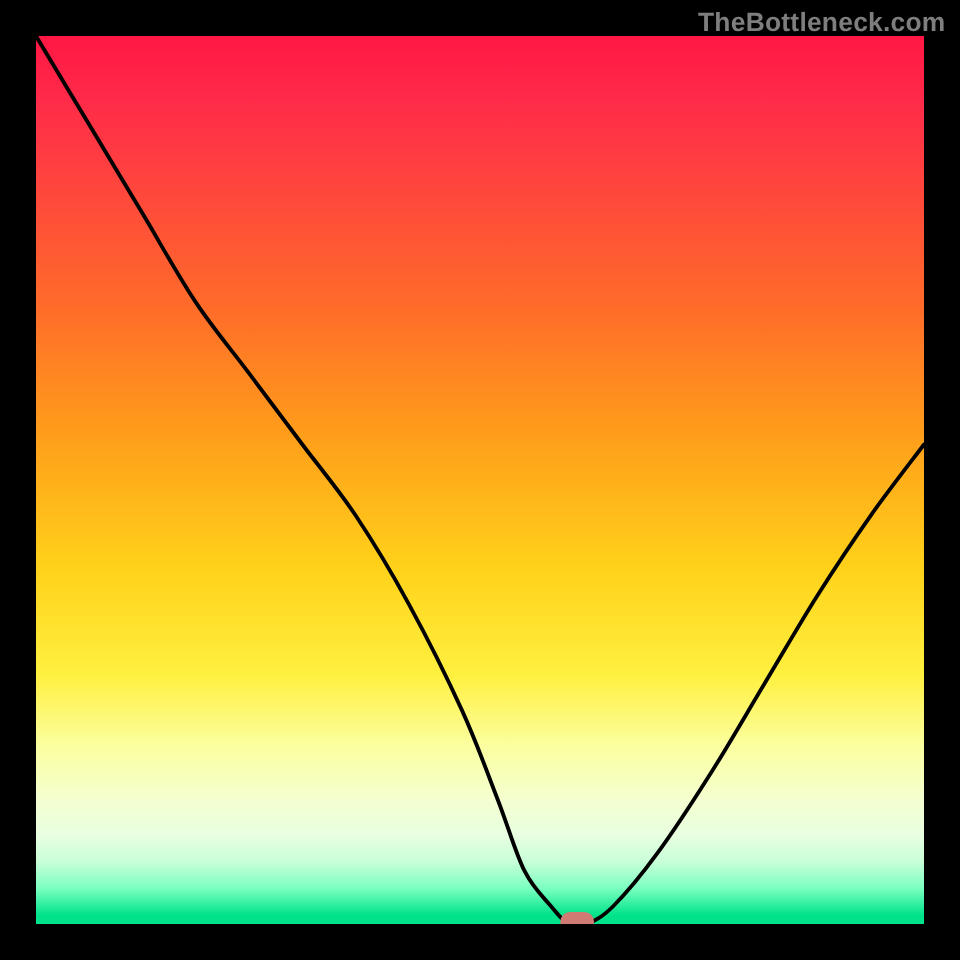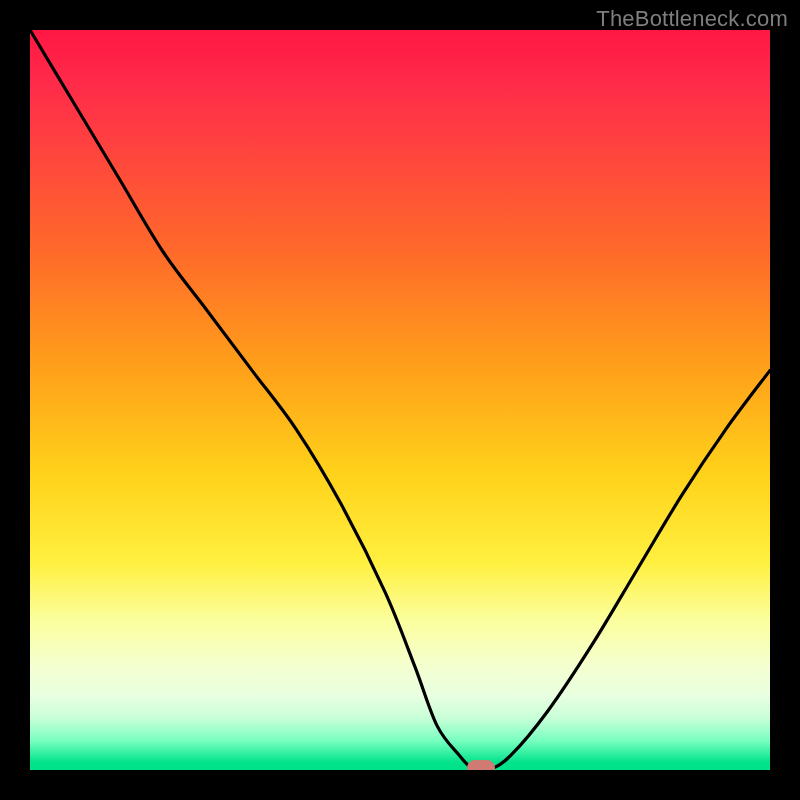--- a/index.html
+++ b/index.html
@@ -47,21 +47,21 @@
       #00e38a 99%,
       #00e38a 100%
     );
   }
   .watermark {
     position: absolute;
     top: 6px;
     right: 12px;
     color: #7e7e7e;
     font-size: 22px;
-    font-weight: 400;
+    font-weight: 700;
     letter-spacing: 0.2px;
   }
   svg.curve {
     position: absolute;
     inset: 0;
   }
   .marker {
     position: absolute;
     width: 28px;
     height: 16px;

